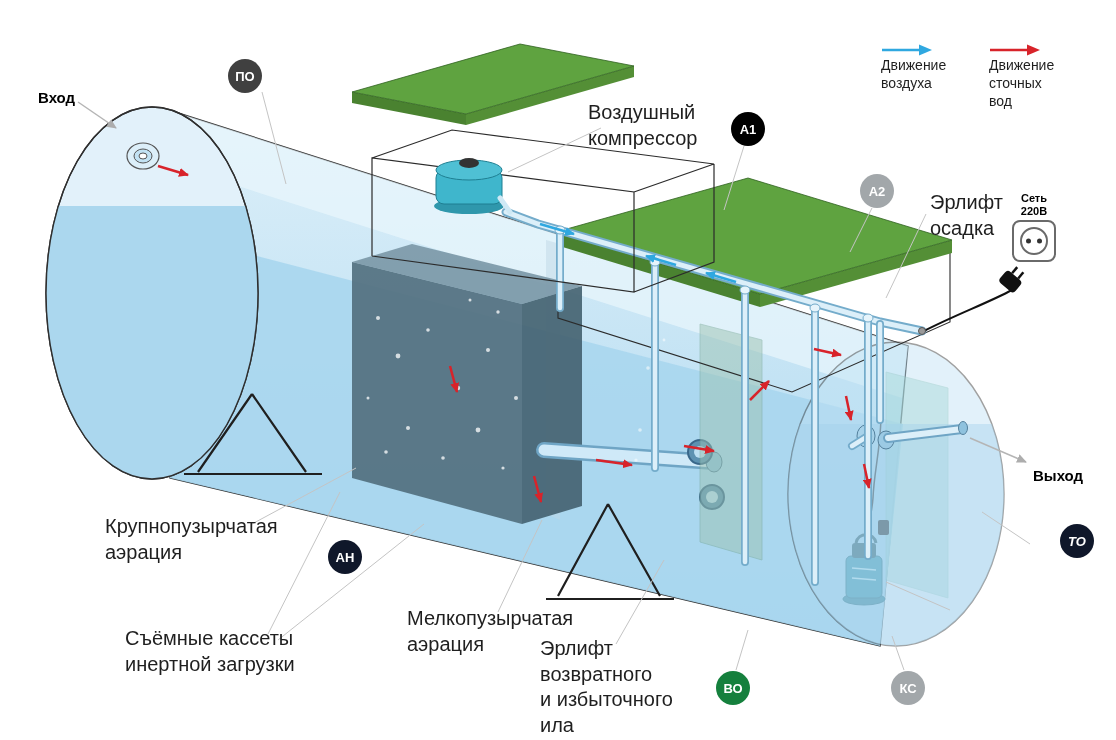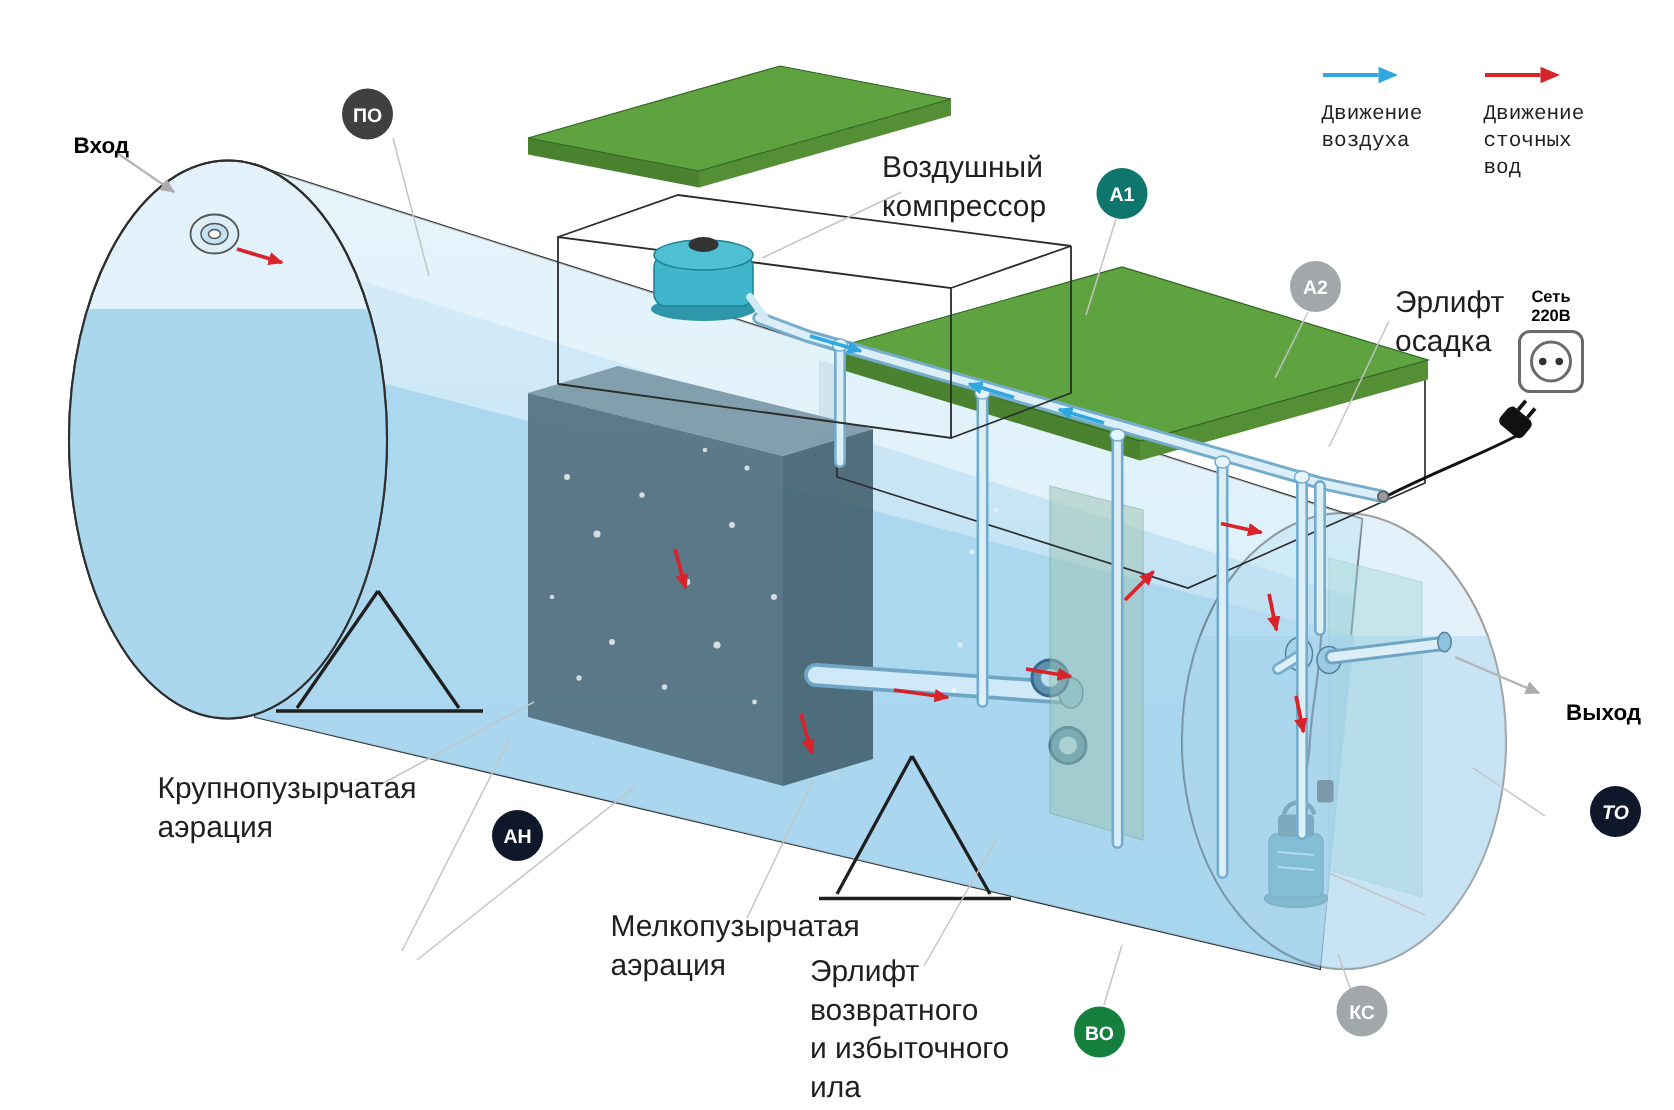--- a/index.html
+++ b/index.html
@@ -1,28 +1,28 @@
 <!DOCTYPE html>
 <html><head>
 <meta charset="utf-8">
 <style>
   * { margin:0; padding:0; box-sizing:border-box; }
   html,body { width:1116px; height:740px; background:#ffffff;
     font-family:"Liberation Sans", sans-serif; position:relative; overflow:hidden; }
   .stage { position:absolute; left:0; top:0; width:1116px; height:740px; }
   svg.scene { position:absolute; left:0; top:0; }
   .label { position:absolute; font-size:20px; line-height:1.28; color:#1f1f1f; white-space:pre-line; }
-  .label.bold { font-weight:bold; font-size:15px; color:#000;margin-left:11px; }
+  .label.bold { font-weight:bold; font-size:15px; color:#000; }
   .label.small { font-size:11px; font-weight:bold; text-align:center; line-height:1.2; color:#000; }
   .badge { position:absolute; width:34px; height:34px; border-radius:50%;
     color:#fff; font-size:13px; font-weight:bold;
     display:flex; align-items:center; justify-content:center; }
   .legend-item { position:absolute; }
   .legend-item svg { display:block; }
-  .legend-text { margin-top:12px; font-size:14px; line-height:1.28; color:#1f1f1f; white-space:pre-line;font-family:Liberation Mono, monospace; }
+  .legend-text { margin-top:1px; font-size:14px; line-height:1.28; color:#1f1f1f; white-space:pre-line; }
   .outlet-icon { position:absolute; left:1012px; top:220px; width:44px; height:42px;
     background:#fff; border:2px solid #6a6a6a; border-radius:8px;
     display:flex; align-items:center; justify-content:center; }
   .outlet-circle { width:28px; height:28px; border:2px solid #6a6a6a; border-radius:50%; position:relative; }
   .outlet-hole { position:absolute; width:5px; height:5px; background:#333; border-radius:50%;
     top:50%; transform:translateY(-50%); }
   .outlet-hole.left { left:4px; }
   .outlet-hole.right { right:4px; }
 </style>
 </head>
@@ -264,31 +264,33 @@
   <div class="label" style="left:588px;top:100px">Воздушный
 компрессор</div>
   <div class="label" style="left:930px;top:190px">Эрлифт
 осадка</div>
   <div class="label small" style="left:1010px;top:192px;width:48px">Сеть
 220В</div>
   <div class="label" style="left:105px;top:514px">Крупнопузырчатая
 аэрация</div>
   <div class="label" style="left:407px;top:606px">Мелкопузырчатая
 аэрация</div>
+  <div class="label" style="left:125px;top:626px">Съёмные кассеты
+инертной загрузки</div>
   <div class="label" style="left:540px;top:636px">Эрлифт
 возвратного
 и избыточного
 ила</div>
 
   <div class="badge" style="left: 228px; top: 59px; background-color: #404040;">ПО</div>
-  <div class="badge" style="left: 731px; top: 112px; background-color: #0f766e;">А1</div>
+  <div class="badge" style="left: 731px; top: 112px; background-color: #000000;">А1</div>
   <div class="badge" style="left: 860px; top: 174px; background-color: rgb(162, 167, 170);">А2</div>
   <div class="badge" style="left: 328px; top: 540px; background-color: #0f172a;">АН</div>
   <div class="badge" style="left: 716px; top: 671px; background-color: #15803d;">ВО</div>
-  <div class="badge" style="left: 891px; top: 657px; background-color: rgb(162, 167, 170); text-align: center;">КС</div>
+  <div class="badge" style="left: 891px; top: 671px; background-color: rgb(162, 167, 170); text-align: center;">КС</div>
   <div class="badge" style="left: 1060px; top: 524px; background-color: #0f172a; font-style: italic;">ТО</div>
 
   <div class="outlet-icon">
     <div class="outlet-circle">
       <div class="outlet-hole left"></div>
       <div class="outlet-hole right"></div>
     </div>
   </div>
 
 </div>

